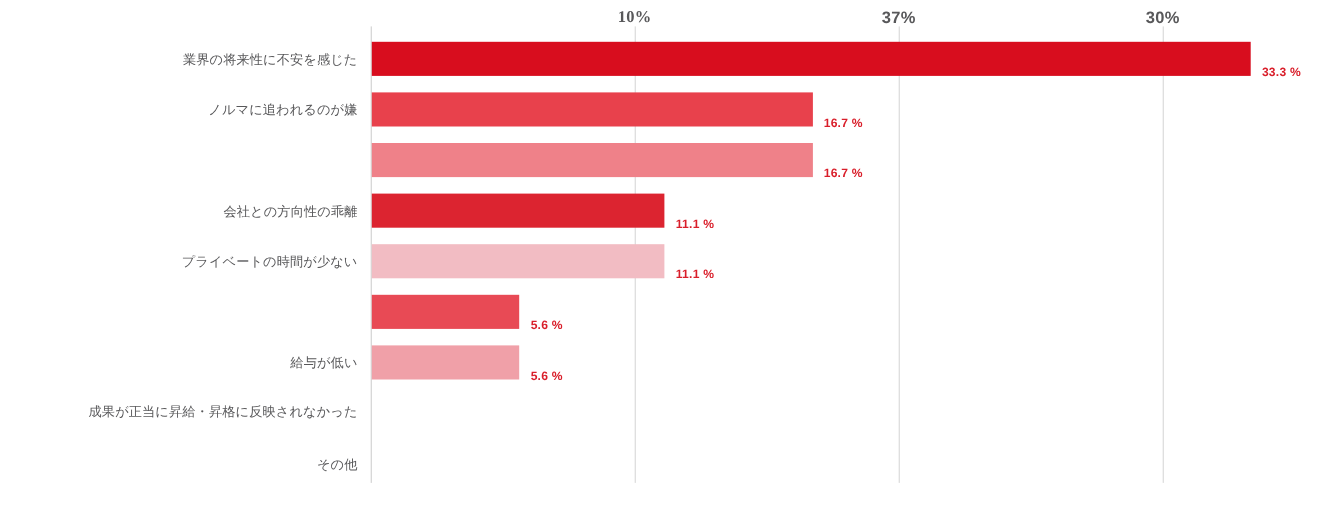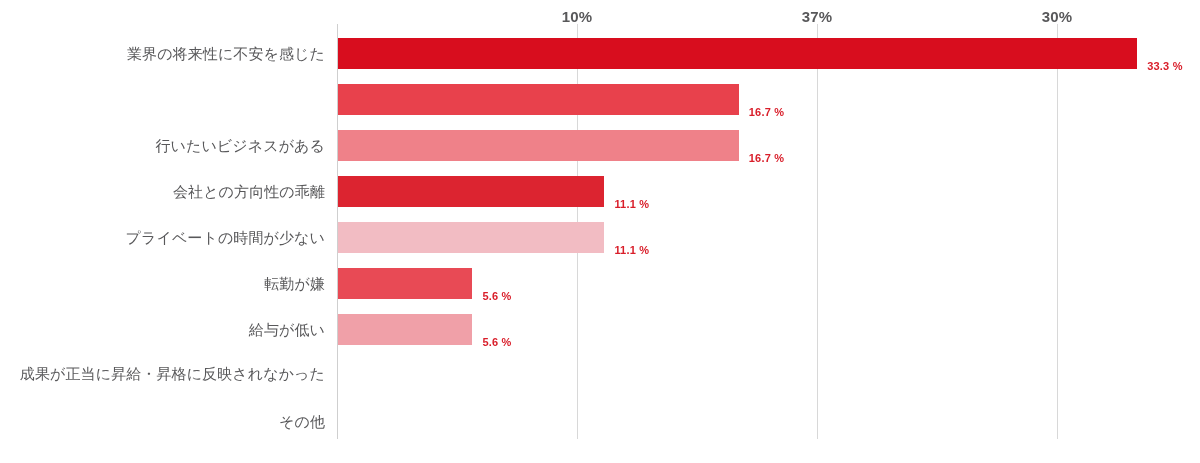--- a/index.html
+++ b/index.html
@@ -52,21 +52,21 @@
   }
   .cat-label {
     position: absolute;
     left: 0;
     top: 0;
     width: 325px;
     height: 46px;
     display: flex;
     align-items: center;
     justify-content: flex-end;
-    font-size: 15px;
+    font-size: 12px;
     color: #58585a;
     white-space: nowrap;
     letter-spacing: 0.1px;
   }
   .bar {
     position: absolute;
     left: 338px;
     top: 7px;
     height: 31px;
   }
@@ -82,64 +82,63 @@
     white-space: nowrap;
     letter-spacing: 0.2px;
   }
 </style>
 </head>
 <body>
 
 <div id="chart-root">
 
   <div>
-    <div class="tick-label" style="left:577px;">10%</div>
+    <div class="tick-label" style="left:577px;font-family:Liberation Serif, serif;">10%</div>
     <div class="tick-label" style="left:817px;">37%</div>
     <div class="tick-label" style="left:1057px;text-align:right;">30%</div>
   </div>
 
   <div>
     <div class="gridline" style="left:577px;"></div>
     <div class="gridline" style="left:817px;"></div>
     <div class="gridline" style="left:1057px;"></div>
   </div>
 
   <div class="axis-line"></div>
 
   <div class="row" style="top:31px;">
     <div class="cat-label">業界の将来性に不安を感じた</div>
     <div class="bar" style="width: 799.2px; background: rgb(216, 13, 30);"></div>
     <div class="value-label" style="left: 1147.2px; color: rgb(217, 30, 42);">33.3 %</div>
   </div>
 
   <div class="row" style="top:77px;">
+    <div class="cat-label">ノルマに追われるのが嫌</div>
     <div class="bar" style="width: 400.8px; background: rgb(232, 65, 76);"></div>
     <div class="value-label" style="left: 748.8px; color: rgb(217, 30, 42);">16.7 %</div>
   </div>
 
   <div class="row" style="top:123px;">
-    <div class="cat-label">行いたいビジネスがある</div>
     <div class="bar" style="width: 400.8px; background: rgb(239, 129, 137);"></div>
     <div class="value-label" style="left: 748.8px; color: rgb(217, 30, 42);">16.7 %</div>
   </div>
 
   <div class="row" style="top:169px;">
     <div class="cat-label">会社との方向性の乖離</div>
     <div class="bar" style="width: 266.4px; background: rgb(220, 36, 48);"></div>
     <div class="value-label" style="left: 614.4px; color: rgb(217, 30, 42);">11.1 %</div>
   </div>
 
   <div class="row" style="top:215px;">
     <div class="cat-label">プライベートの時間が少ない</div>
     <div class="bar" style="width: 266.4px; background: rgb(242, 188, 195);"></div>
     <div class="value-label" style="left: 614.4px; color: rgb(217, 30, 42);">11.1 %</div>
   </div>
 
   <div class="row" style="top:261px;">
-    <div class="cat-label">転勤が嫌</div>
     <div class="bar" style="width: 134.4px; background: rgb(232, 74, 85);"></div>
     <div class="value-label" style="left: 482.4px; color: rgb(217, 30, 42);">5.6 %</div>
   </div>
 
   <div class="row" style="top:307px;padding-left:37px;">
     <div class="cat-label">給与が低い</div>
     <div class="bar" style="width: 134.4px; background: rgb(240, 160, 168);"></div>
     <div class="value-label" style="left: 482.4px; color: rgb(217, 30, 42);">5.6 %</div>
   </div>
 

